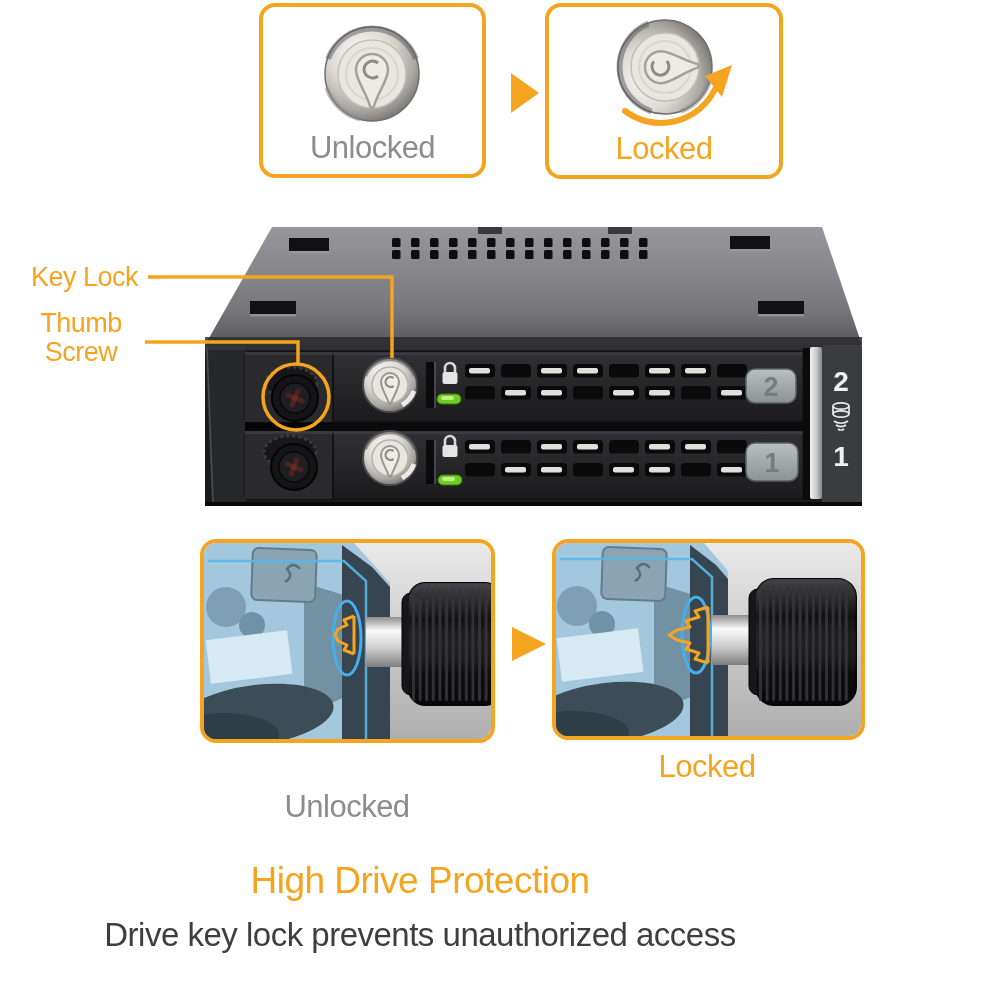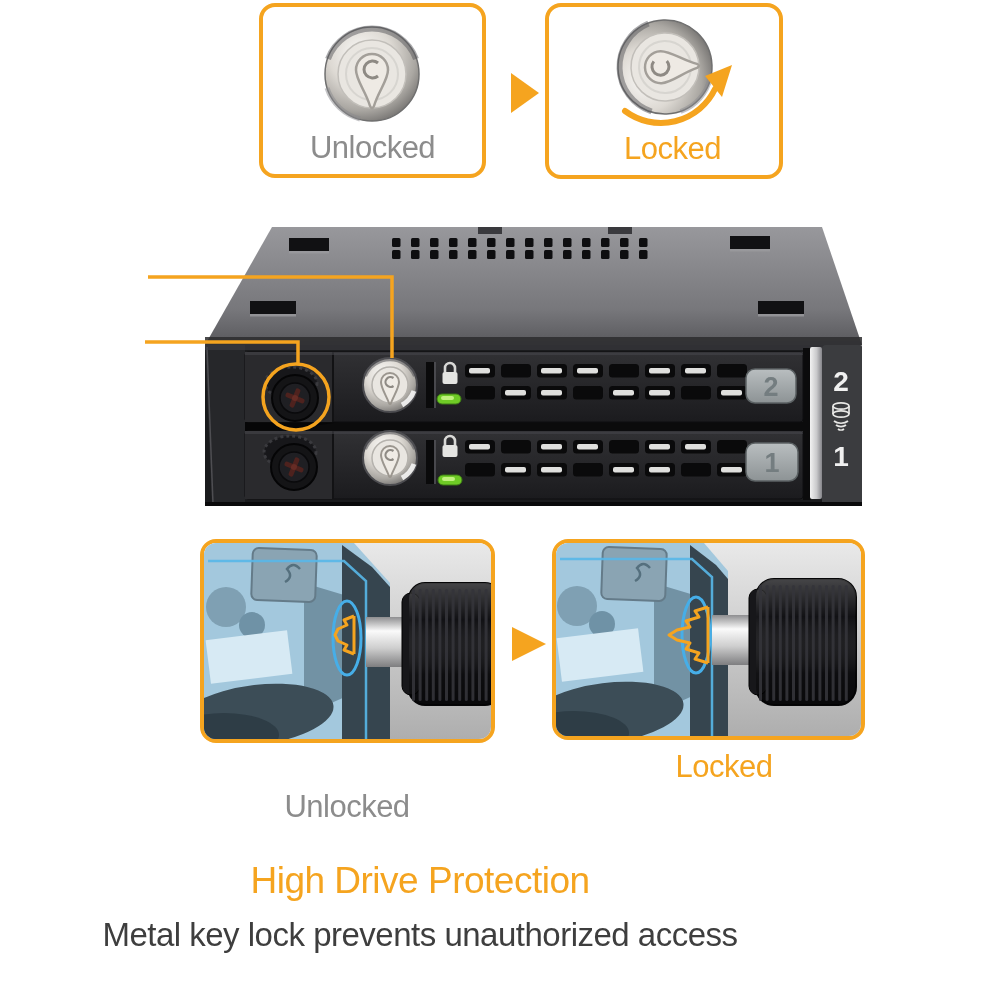--- a/index.html
+++ b/index.html
@@ -2,21 +2,21 @@
 <html><head>
 <meta charset="utf-8">
 <style>
   html,body{margin:0;padding:0;background:#fff;}
   #stage{position:relative;width:1000px;height:1000px;background:#fff;overflow:hidden;
          font-family:"Liberation Sans",sans-serif;--orange:#F5A41F;}
   .cmp-box{position:absolute;border:4px solid var(--orange);border-radius:16px;
            background:#fff;box-sizing:border-box;overflow:hidden;}
   .cmp-label{position:absolute;text-align:center;font-size:31px;letter-spacing:-0.5px;}
   .gray-label{color:#8C8C8C;margin-top:40px;}
-  .orange-label{color:var(--orange);padding-left:17px;}
+  .orange-label{color:var(--orange);}
   .tri{position:absolute;width:0;height:0;border-style:solid;}
   .callout{position:absolute;color:var(--orange);font-size:27px;letter-spacing:-0.5px;}
   .footer-line{position:absolute;left:0;width:840px;text-align:center;letter-spacing:-0.5px;}
   #footer-title{top:860px;font-size:37px;color:var(--orange);}
   #footer-l1{top:916px;font-size:33px;color:#3E3E3E;}
   #footer-l2{top:954px;font-size:33px;color:#3E3E3E;}
   svg{display:block;}
 </style>
 </head>
 <body>
@@ -289,20 +289,25 @@
 
     <rect x="205" y="502" width="657" height="4" fill="#0a0a0b"></rect>
 
     <g stroke="var(--orange)" stroke-width="3.5" fill="none">
       <polyline points="148,277 392,277 392,358"></polyline>
       <polyline points="145,342 298,342 298,363"></polyline>
       <circle cx="296" cy="397" r="33"></circle>
     </g>
   </svg>
 
+  <div class="callout" style="left:0;top:262px;width:138px;text-align:right;">Key Lock</div>
+  <div class="callout" style="left:11px;top:309px;width:140px;text-align:center;line-height:29px;">
+    <div>Thumb</div>
+    <div>Screw</div>
+  </div>
 
   <div class="cmp-box" style="left:200px;top:539px;width:295px;height:204px;">
     <svg width="287" height="196" viewBox="0 0 287 196">
       <rect width="287" height="196" fill="url(#bgGray)"></rect>
       <polygon points="0,0 150,0 186,40 186,196 0,196" fill="#a3c8dd"></polygon>
       <polygon points="100,40 150,55 150,150 100,172" fill="#5d7b8c" opacity="0.7"></polygon>
       <rect x="48" y="6" width="64" height="52" rx="6" fill="#8aa4b3" stroke="#647b89" stroke-width="2" transform="rotate(2 80 32)"></rect>
       <path d="M 96,26 q -7,-8 -13,0 q 7,8 -2,13" stroke="#55707e" stroke-width="2.5" fill="none"></path>
       <circle cx="22" cy="64" r="20" fill="#7fa0b3"></circle>
       <circle cx="48" cy="82" r="13" fill="#6f92a6"></circle>
@@ -381,15 +386,15 @@
         <path d="M 152,64 L 139,68 143,74 130,78 134,84 121,87 113,92 121,97 134,100 130,106 143,110 139,116 152,120"></path>
         <line x1="152" y1="64" x2="152" y2="120"></line>
       </g>
     </svg>
   </div>
 
   <div class="cmp-label gray-label" style="left:247px;top:749px;width:200px;">Unlocked</div>
   <div class="cmp-label orange-label" style="left:607px;top:749px;width:200px;">Locked</div>
 
   <div class="footer-line" id="footer-title">High Drive Protection</div>
-  <div class="footer-line" id="footer-l1">Metal key lock prevents unauthorized access</div>
+  <div class="footer-line" id="footer-l1">Drive key lock prevents unauthorized access</div>
 
 </div>
 
 </body></html>

